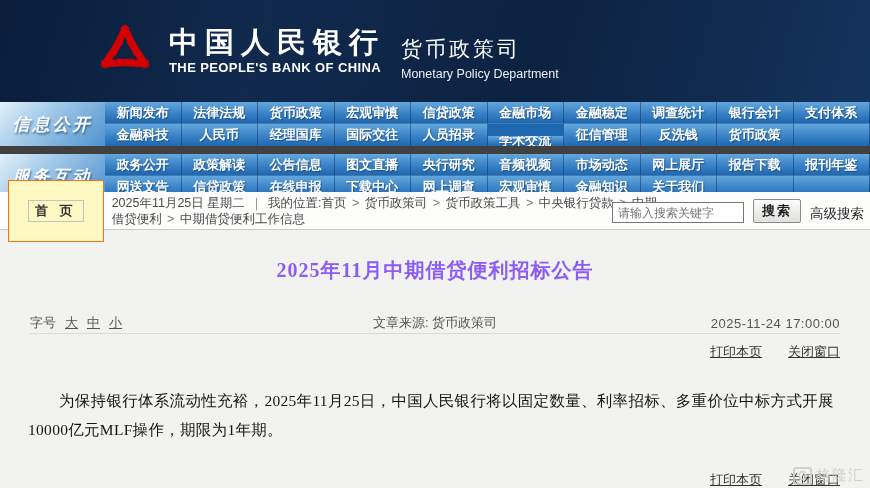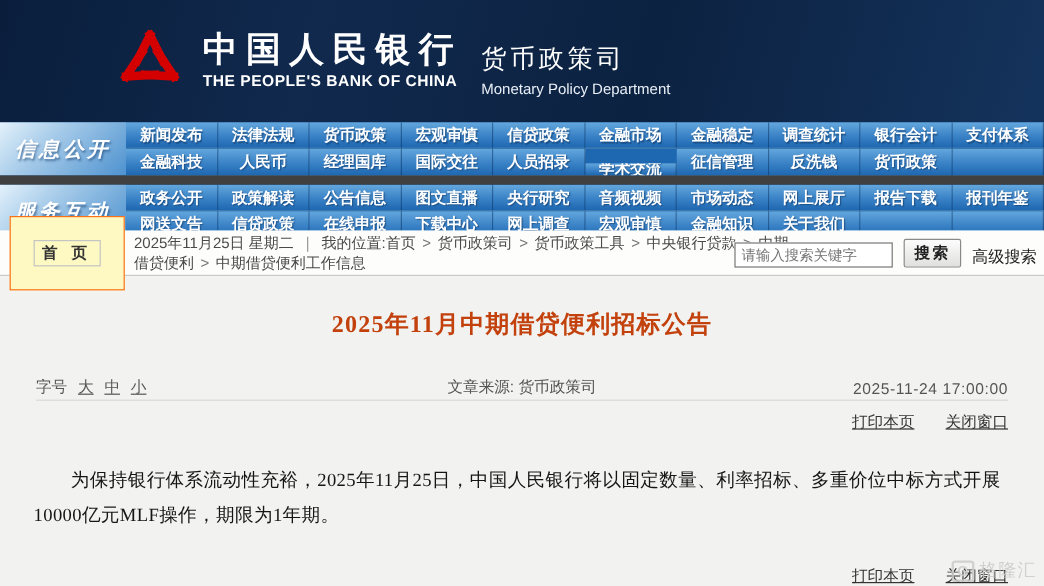--- a/index.html
+++ b/index.html
@@ -32,21 +32,21 @@
   .crumbtext{width:552px;line-height:16px}
   .crumb-link{cursor:pointer}
   .crumb-sep{color:#777;padding:0 2px}
   .searchbox{position:absolute;right:6px;top:7px;display:flex;align-items:flex-end;gap:9px}
   .search-input{width:132px;height:21px;border:1px solid #777;font-size:12px;padding:0 5px;color:#555;background:#fff;font-family:inherit}
   .search-btn{border:1px solid #8a8a8a;background:linear-gradient(#fcfcfc,#e0e0de);font-weight:bold;font-size:13px;padding:2px 8px;color:#222;border-radius:2px;letter-spacing:2px;cursor:pointer;font-family:inherit}
   .adv-search{font-size:13.5px;color:#222;cursor:pointer;white-space:nowrap}
 
   
   .content{position:relative;height:258px}
-  .article-title{text-align:center;font-family:"Liberation Serif","DejaVu Serif",serif;font-size:20px;font-weight:bold;color:#c2410c;padding-top:27px;letter-spacing:1px}
+  .article-title{text-align:center;font-family:"Liberation Serif","DejaVu Serif",serif;font-size:20px;font-weight:bold;color:#8b5cf6;padding-top:27px;letter-spacing:1px}
   .meta{display:grid;grid-template-columns:1fr auto 1fr;align-items:center;margin:30px 30px 0 30px;padding-bottom:1px;border-bottom:1px solid #d9d9d6;font-size:13px;color:#555}
   .meta-left{justify-self:start;display:flex;gap:9px}
   .meta-center{justify-self:center}
   .meta-right{justify-self:end;letter-spacing:.5px}
   .size-link{text-decoration:underline;cursor:pointer}
   .print-row{display:flex;justify-content:flex-end;gap:26px;margin:9px 30px 0 0;font-size:13px;color:#333}
   .print-row .u{text-decoration:underline;cursor:pointer}
   .article-body{margin:25px 28px 0 28px;font-family:"Liberation Serif","DejaVu Serif",serif;font-size:15.5px;line-height:29px;text-indent:2em;color:#151515;letter-spacing:.3px}
   .print-row.second{margin-top:27px}
 

